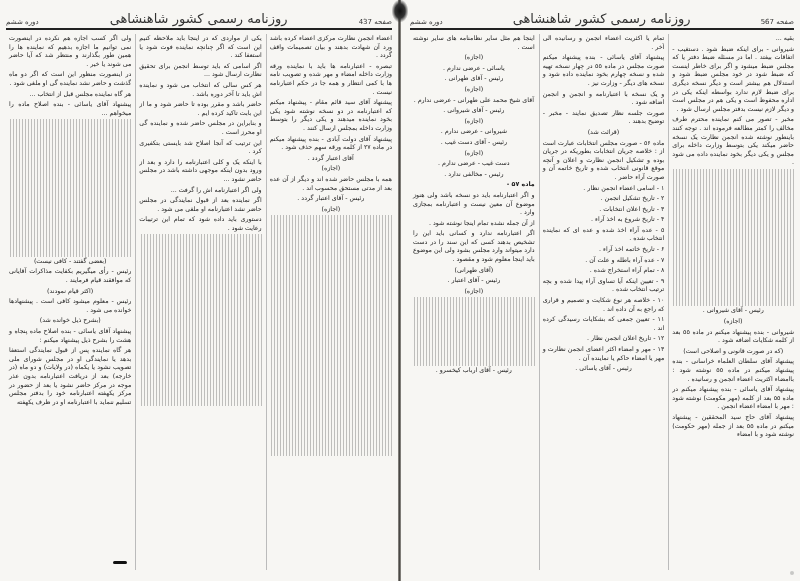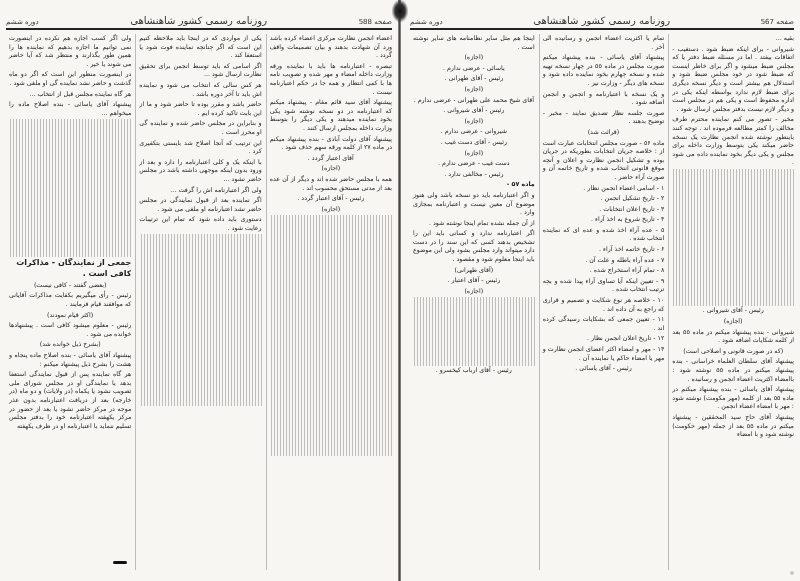--- a/index.html
+++ b/index.html
@@ -24,21 +24,21 @@
     }
     .gutter-blot {
       position: absolute; left: 392px; top: 0; width: 16px; height: 22px;
       background: radial-gradient(ellipse at center, #111 0%, #333 45%, transparent 75%);
     }
     .header {
       display: flex; justify-content: space-between; align-items: flex-end;
       direction: rtl; font-size: 7px; height: 14px; margin-top: 6px;
       color: #333;
     }
-    .header .title { font-size: 10px; letter-spacing: 0.2px; }
+    .header .title { font-size: 13px; letter-spacing: 0.2px; }
     .rule { height: 2px; background: #222; margin-top: 2px; margin-bottom: 4px; }
     .columns {
       display: flex; direction: rtl; gap: 4px; height: 536px;
     }
     .col {
       flex: 1; direction: rtl; text-align: justify;
       font-size: 6.3px; line-height: 8.6px; color: #222;
       overflow: hidden; position: relative;
       border-left: 0.5px solid #bbb; padding-left: 3px;
     }
@@ -57,21 +57,21 @@
     }
     .speckle { position: absolute; background: #999; border-radius: 50%; opacity: 0.5; }
   </style>
 </head>
 <body>
 
 <div class="spread">
 
   <div class="page left">
     <div class="header">
-      <span>صفحه 588</span>
+      <span>صفحه 437</span>
       <span class="title">روزنامه رسمی کشور شاهنشاهی</span>
       <span>دوره ششم</span>
     </div>
     <div class="rule"></div>
     <div class="columns">
       <div class="col">
         <p>اعضاء انجمن نظارت مرکزی اعضاء کرده باشد ورد آن شهادت بدهند و بیان تصمیمات واقف گردد .</p>
         <p>تبصره - اعتبارنامه ها باید با نماینده ورقه وزارت داخله امضاء و مهر شده و تصویب نامه ها با کمی انتظار و همه جا در حکم اعتبارنامه نیست .</p>
         <p>پیشنهاد آقای سید قائم مقام - پیشنهاد میکنم که اعتبارنامه در دو نسخه نوشته شود یکی بخود نماینده میدهند و یکی دیگر را بتوسط وزارت داخله بمجلس ارسال کنند .</p>
         <p>پیشنهاد آقای دولت آبادی - بنده پیشنهاد میکنم در ماده ۲۷ از کلمه ورقه سهم حذف شود .</p>
@@ -155,21 +155,20 @@
           <span class="filler"></span>
           <span class="filler"></span>
         <span class="filler"></span>
           <span class="filler"></span>
           <span class="filler"></span>
           <span class="filler"></span>
         <span class="filler"></span>
           <span class="filler"></span>
           <span class="filler"></span>
           <span class="filler"></span>
-        <p class="heading">جمعی از نمایندگان - مذاکرات کافی است .</p>
         <p class="center">(بعضی گفتند - کافی نیست)</p>
         <p>رئیس - رأی میگیریم بکفایت مذاکرات آقایانی که موافقند قیام فرمایند .</p>
         <p class="center">(اکثر قیام نمودند)</p>
         <p>رئیس - معلوم میشود کافی است . پیشنهادها خوانده می شود .</p>
         <p class="center">(بشرح ذیل خوانده شد)</p>
         <p>پیشنهاد آقای یاسائی - بنده اصلاح ماده پنجاه و هشت را بشرح ذیل پیشنهاد میکنم :</p>
         <p>هر گاه نماینده پس از قبول نمایندگی استعفا بدهد یا نمایندگی او در مجلس شورای ملی تصویب نشود یا یکماه (در ولایات) و دو ماه (در خارجه) بعد از دریافت اعتبارنامه بدون عذر موجه در مرکز حاضر نشود یا بعد از حضور در مرکز یکهفته اعتبارنامه خود را بدفتر مجلس تسلیم ننماید با اعتبارنامه او در ظرف یکهفته</p>
         <div class="ink-smudge" style="bottom:6px; right:4px;"></div>
       </div>
     </div>

